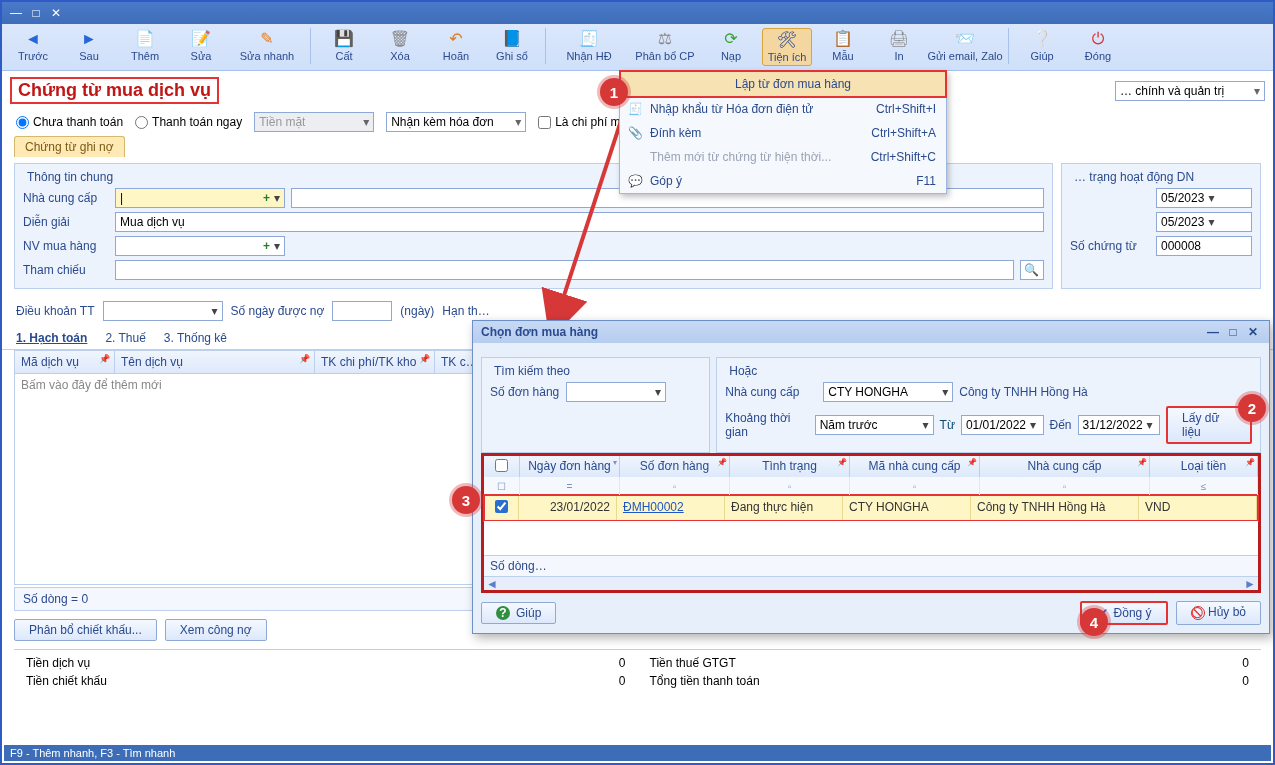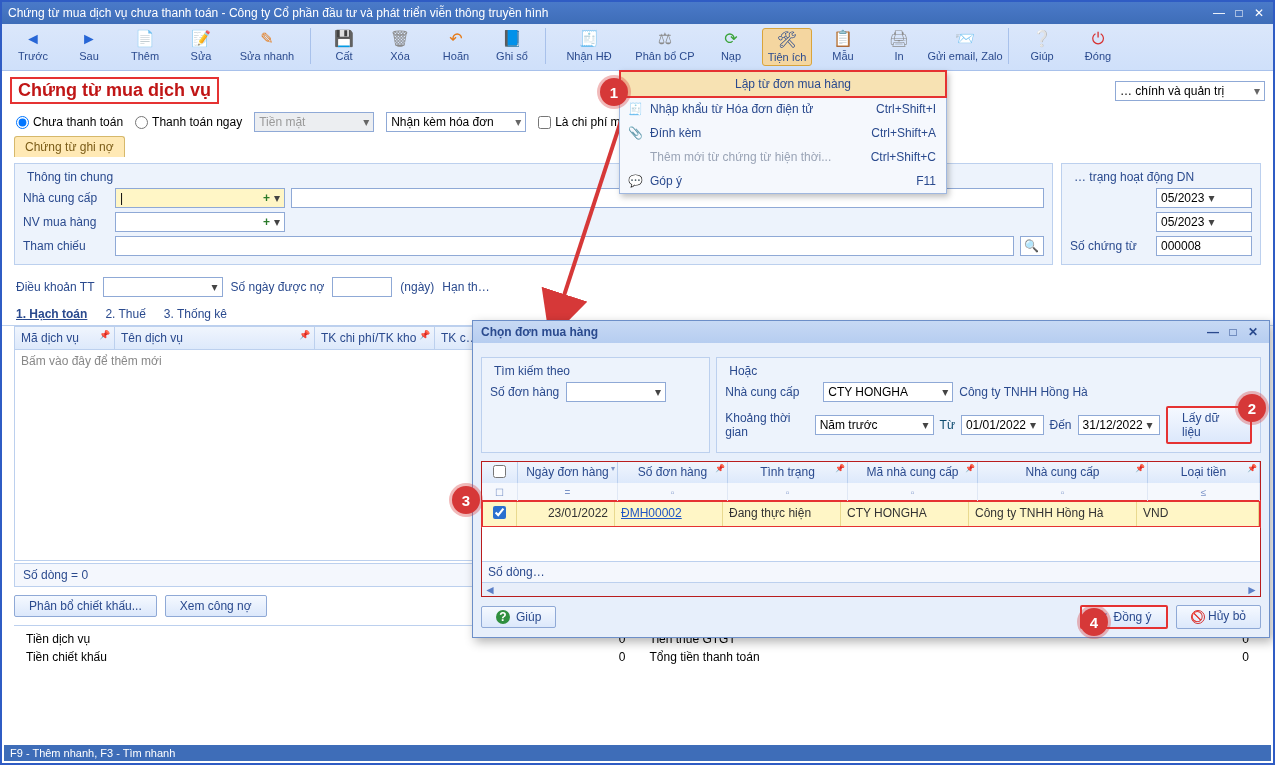--- a/index.html
+++ b/index.html
@@ -83,21 +83,21 @@
 
 .arrow-svg{position:absolute;left:470px;top:75px;z-index:45;pointer-events:none;}
 
 
 .dialog{position:absolute;left:470px;top:318px;width:798px;background:#e7effb;border:1px solid #6d8fc8;box-shadow:3px 4px 10px rgba(0,0,0,.3);z-index:60;}
 .dialog .dtitle{background:linear-gradient(#c7d9f4,#b6cdf0);padding:4px 8px;color:#2a4a8e;font-weight:bold;display:flex;justify-content:space-between;align-items:center;}
 .dialog .dbody{padding:8px;}
 .dfs{display:flex;gap:6px;}
 .dfs .fieldset{flex:1;margin-top:6px;}
 
-.dgrid{margin-top:8px;border:1px solid #b91c1c;background:#fff;}
+.dgrid{border:3px solid #b91c1c;background:#fff;}
 .dgrid .dghead{display:flex;background:linear-gradient(#f0f5fd,#dde9fb);}
 .dgh{border-right:1px solid #bcd0ee;padding:3px 4px;color:#2a4a8e;font-size:11px;text-align:center;position:relative;}
 .dgh .pin{position:absolute;right:2px;top:2px;color:#7a93c7;font-size:8px;}
 .dgrid .dgfilter{display:flex;background:#f5f8fd;}
 .dgf{border-right:1px solid #e0e8f5;height:18px;display:flex;align-items:center;justify-content:center;color:#7a93c7;font-size:10px;}
 .dgrid .dgrow{display:flex;background:#fff6c6;border:2px solid #e53232;margin:-1px;}
 .dgc{border-right:1px solid #e9d98f;padding:4px 6px;color:#333;font-size:12px;}
 .dgc a{color:#1e55c5;text-decoration:underline;}
 .dgrid .dblank{height:34px;background:#fff;}
 .dgrid .dgfoot{background:#f4f7fd;padding:3px 6px;color:#2a4a8e;border-top:1px solid #bcd0ee;}
@@ -118,21 +118,20 @@
 .badge.b2{left:1236px;top:392px;}
 .badge.b3{left:450px;top:484px;}
 .badge.b4{left:1078px;top:606px;}
 
 input[type=checkbox]{accent-color:#2a6fcf;}
 </style>
 </head>
 <body>
 
 <div class="titlebar">
-  <span class="title">Chứng từ mua dịch vụ chưa thanh toán - Công ty Cổ phần đầu tư và phát triển viễn thông truyền hình</span>
   <div class="win-ctrls">
     <span>—</span>
     <span>□</span>
     <span>✕</span>
   </div>
 </div>
 
 <div class="toolbar">
   <div class="tool">
       <span class="ico blue">◄</span>
@@ -246,20 +245,26 @@
   <span class="subtab">Chứng từ ghi nợ</span>
 </div>
 
 <div class="main-area">
   <div class="fieldset" style="flex:1;margin-top:6px;">
     <div class="legend">Thông tin chung</div>
     <div class="form-row">
       <span class="lbl">Nhà cung cấp</span>
       <span class="input yellow" style="width:170px;">|<span class="plus">+</span><span class="dd">▾</span></span>
       <span class="input" style="flex:1;"></span>
+    </div>
+    <div class="form-row">
+      <span class="lbl">Diễn giải</span>
+      <span class="input" style="flex:1;">
+          <span>Mua dịch vụ</span>
+        </span>
     </div>
     <div class="form-row">
       <span class="lbl">NV mua hàng</span>
       <span class="input" style="width:170px;">
           <span class="plus">+</span>
           <span class="dd">▾</span>
         </span>
     </div>
     <div class="form-row">
       <span class="lbl">Tham chiếu</span>

